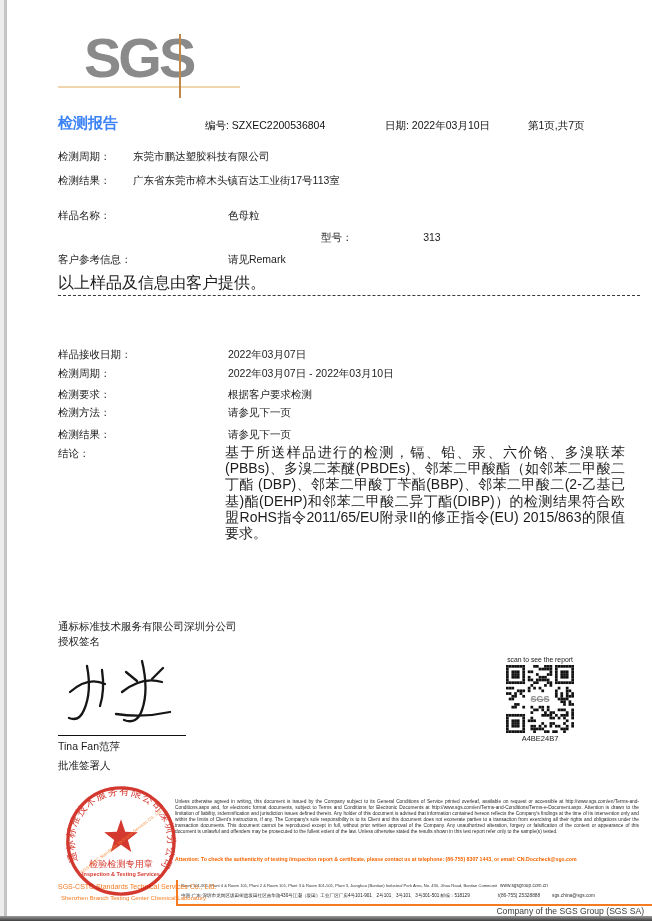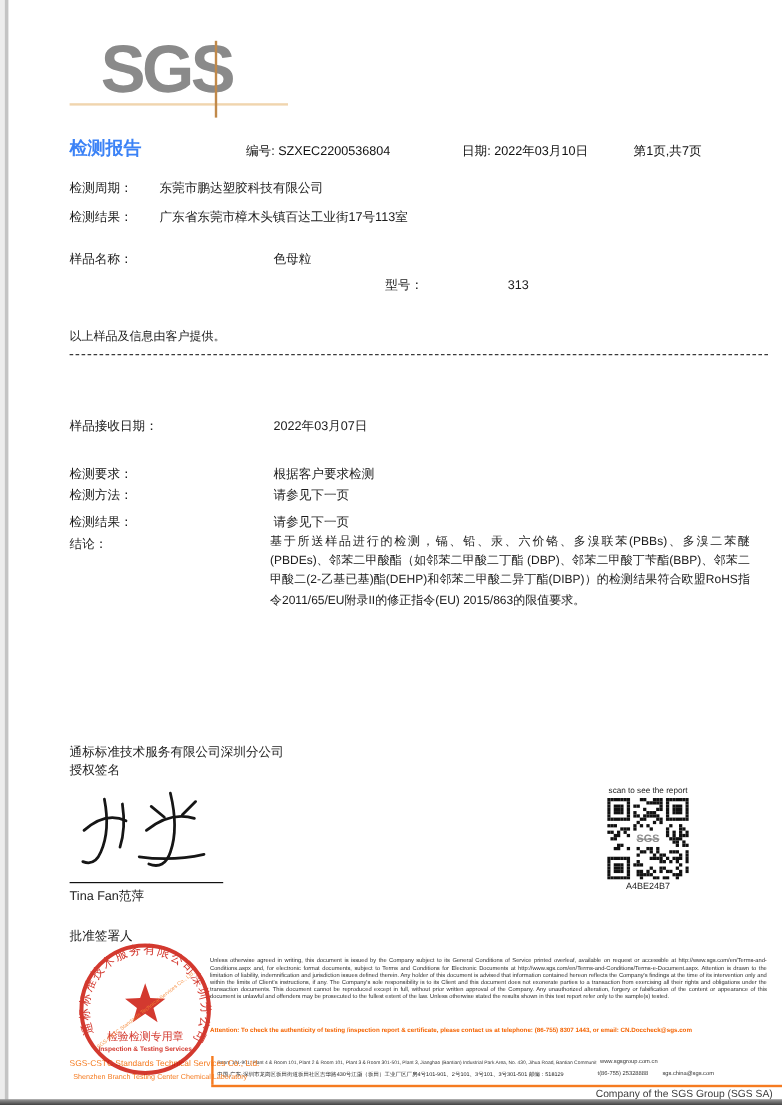--- a/index.html
+++ b/index.html
@@ -9,30 +9,30 @@
   .edge-left{left:4px;top:0;width:3px;height:921px;background:#c4c4c4;}
   .edge-left2{left:0;top:0;width:4px;height:921px;background:#ededed;}
   .logo{left:84px;top:30px;font-size:56px;font-weight:bold;color:#8a8a8a;letter-spacing:-3px;line-height:56px;}
   .tan-h{left:58px;top:86px;width:182px;height:2px;background:#f0d5ae;}
   .brown-v{left:179px;top:34px;width:2px;height:64px;background:#c0894a;}
   .title{left:58px;top:114px;font-size:15px;font-weight:bold;color:#3b82f6;}
   .hdr{top:119px;font-size:10.5px;color:#111;white-space:nowrap;}
   .row{left:58px;right:16px;font-size:10.5px;color:#1c1c1c;white-space:nowrap;}
   .row .lbl{display:inline-block;width:72px;}
   .row.w2 .lbl{display:inline-block;width:167px;}
-  .note{left:58px;font-size:10px;}
+  .note{left:58px;font-size:16px;}
   .dash{left:58px;top:295px;width:582px;height:0;border-top:1.6px dashed #3a3a3a;}
   .concl-lbl{left:58px;top:447px;font-size:10.5px;}
-  .concl-txt{left:225px;top:444px;width:400px;font-size:10px;line-height:16.2px;text-align:justify;color:#1c1c1c;}
+  .concl-txt{left:225px;top:444px;width:400px;font-size:14px;line-height:16.2px;text-align:justify;color:#1c1c1c;}
   .sig-co{left:58px;top:620px;font-size:10.5px;}
   .sig-auth{left:58px;top:635px;font-size:10.5px;}
   .sig-svg{left:58px;top:652px;}
   .sig-line{left:58px;top:735px;width:128px;height:1.4px;background:#111;}
   .sig-name{left:58px;top:740px;font-size:10.5px;}
-  .sig-role{left:58px;top:759px;font-size:10.5px;margin-top:14px;}
+  .sig-role{left:58px;top:759px;font-size:10.5px;}
   .qr-box{left:498px;top:656px;width:84px;text-align:center;}
   .qr-cap{font-size:6.8px;color:#222;}
   .qr-code-text{font-size:7.5px;color:#222;margin-top:1px;}
   #qr-svg{display:block;margin:2px auto 0;fill:#111;}
   .foot-disc{left:175px;top:799px;width:464px;font-size:4.8px;line-height:6.05px;color:#2a2a2a;text-align:justify;}
   .foot-att{left:175px;top:856px;width:464px;font-size:5.2px;line-height:6.4px;font-weight:bold;color:#f56300;}
   .addr-bar{left:176px;top:880px;width:1.6px;height:24px;background:#f57b20;}
   .addr-en{left:181px;top:883px;width:316px;font-size:4.1px;color:#333;white-space:nowrap;overflow:hidden;}
   .website{left:500px;top:883px;font-size:4.8px;color:#333;}
   .addr-cn{left:181px;top:893px;width:312px;font-size:4.6px;color:#222;white-space:nowrap;overflow:hidden;}
@@ -78,27 +78,35 @@
   </div>
 
   <div class="abs row w2" style="top:209px;">
     <span class="lbl">样品名称：</span>
     <span>色母粒</span>
   </div>
   <div class="abs row w2" style="top:231px;text-align:center;">
     <span class="lbl">型号：</span>
     <span>313</span>
   </div>
+  <div class="abs row w2" style="top:253px;">
+    <span class="lbl">客户参考信息：</span>
+    <span>请见Remark</span>
+  </div>
   <div class="abs note" style="top:273px;">以上样品及信息由客户提供。</div>
 
   <div class="abs dash"></div>
 
   <div class="abs row w2" style="top:348px;">
     <span class="lbl">样品接收日期：</span>
     <span>2022年03月07日</span>
+  </div>
+  <div class="abs row w2" style="top:367px;">
+    <span class="lbl">检测周期：</span>
+    <span>2022年03月07日 - 2022年03月10日</span>
   </div>
   <div class="abs row w2" style="top:406px;">
     <span class="lbl">检测方法：</span>
     <span>请参见下一页</span>
   </div>
   <div class="abs row w2" style="top:388px;">
     <span class="lbl">检测要求：</span>
     <span>根据客户要求检测</span>
   </div>
   <div class="abs row w2" style="top:428px;">

